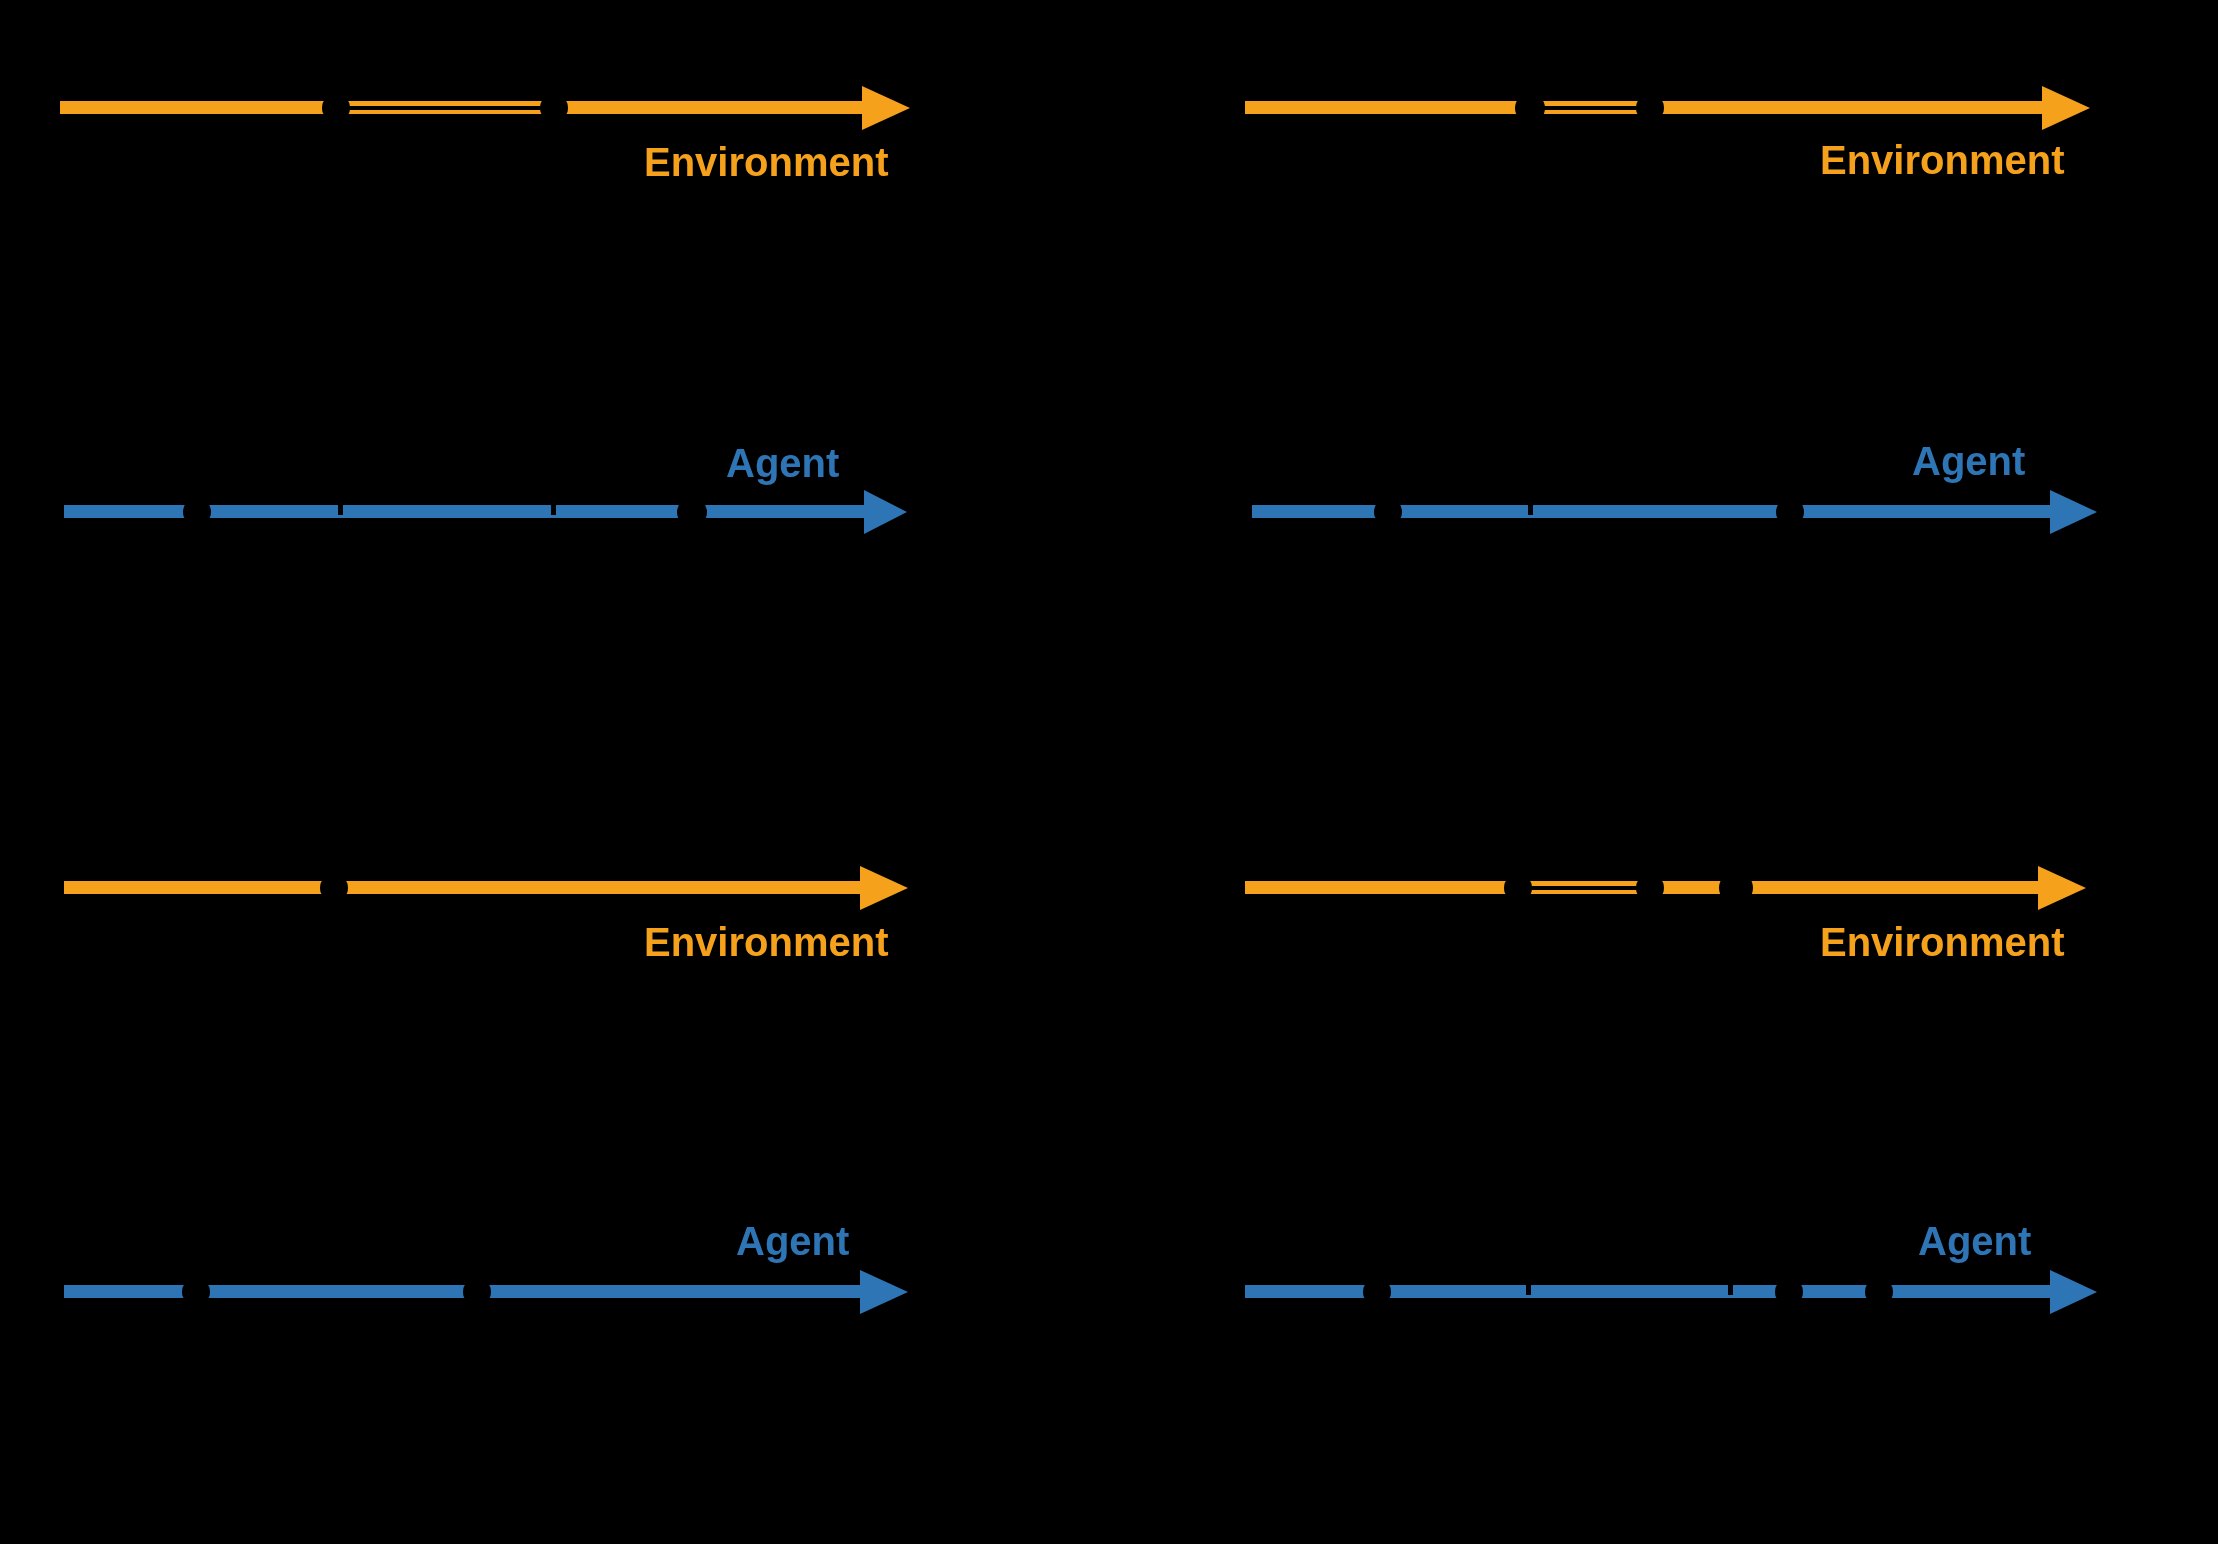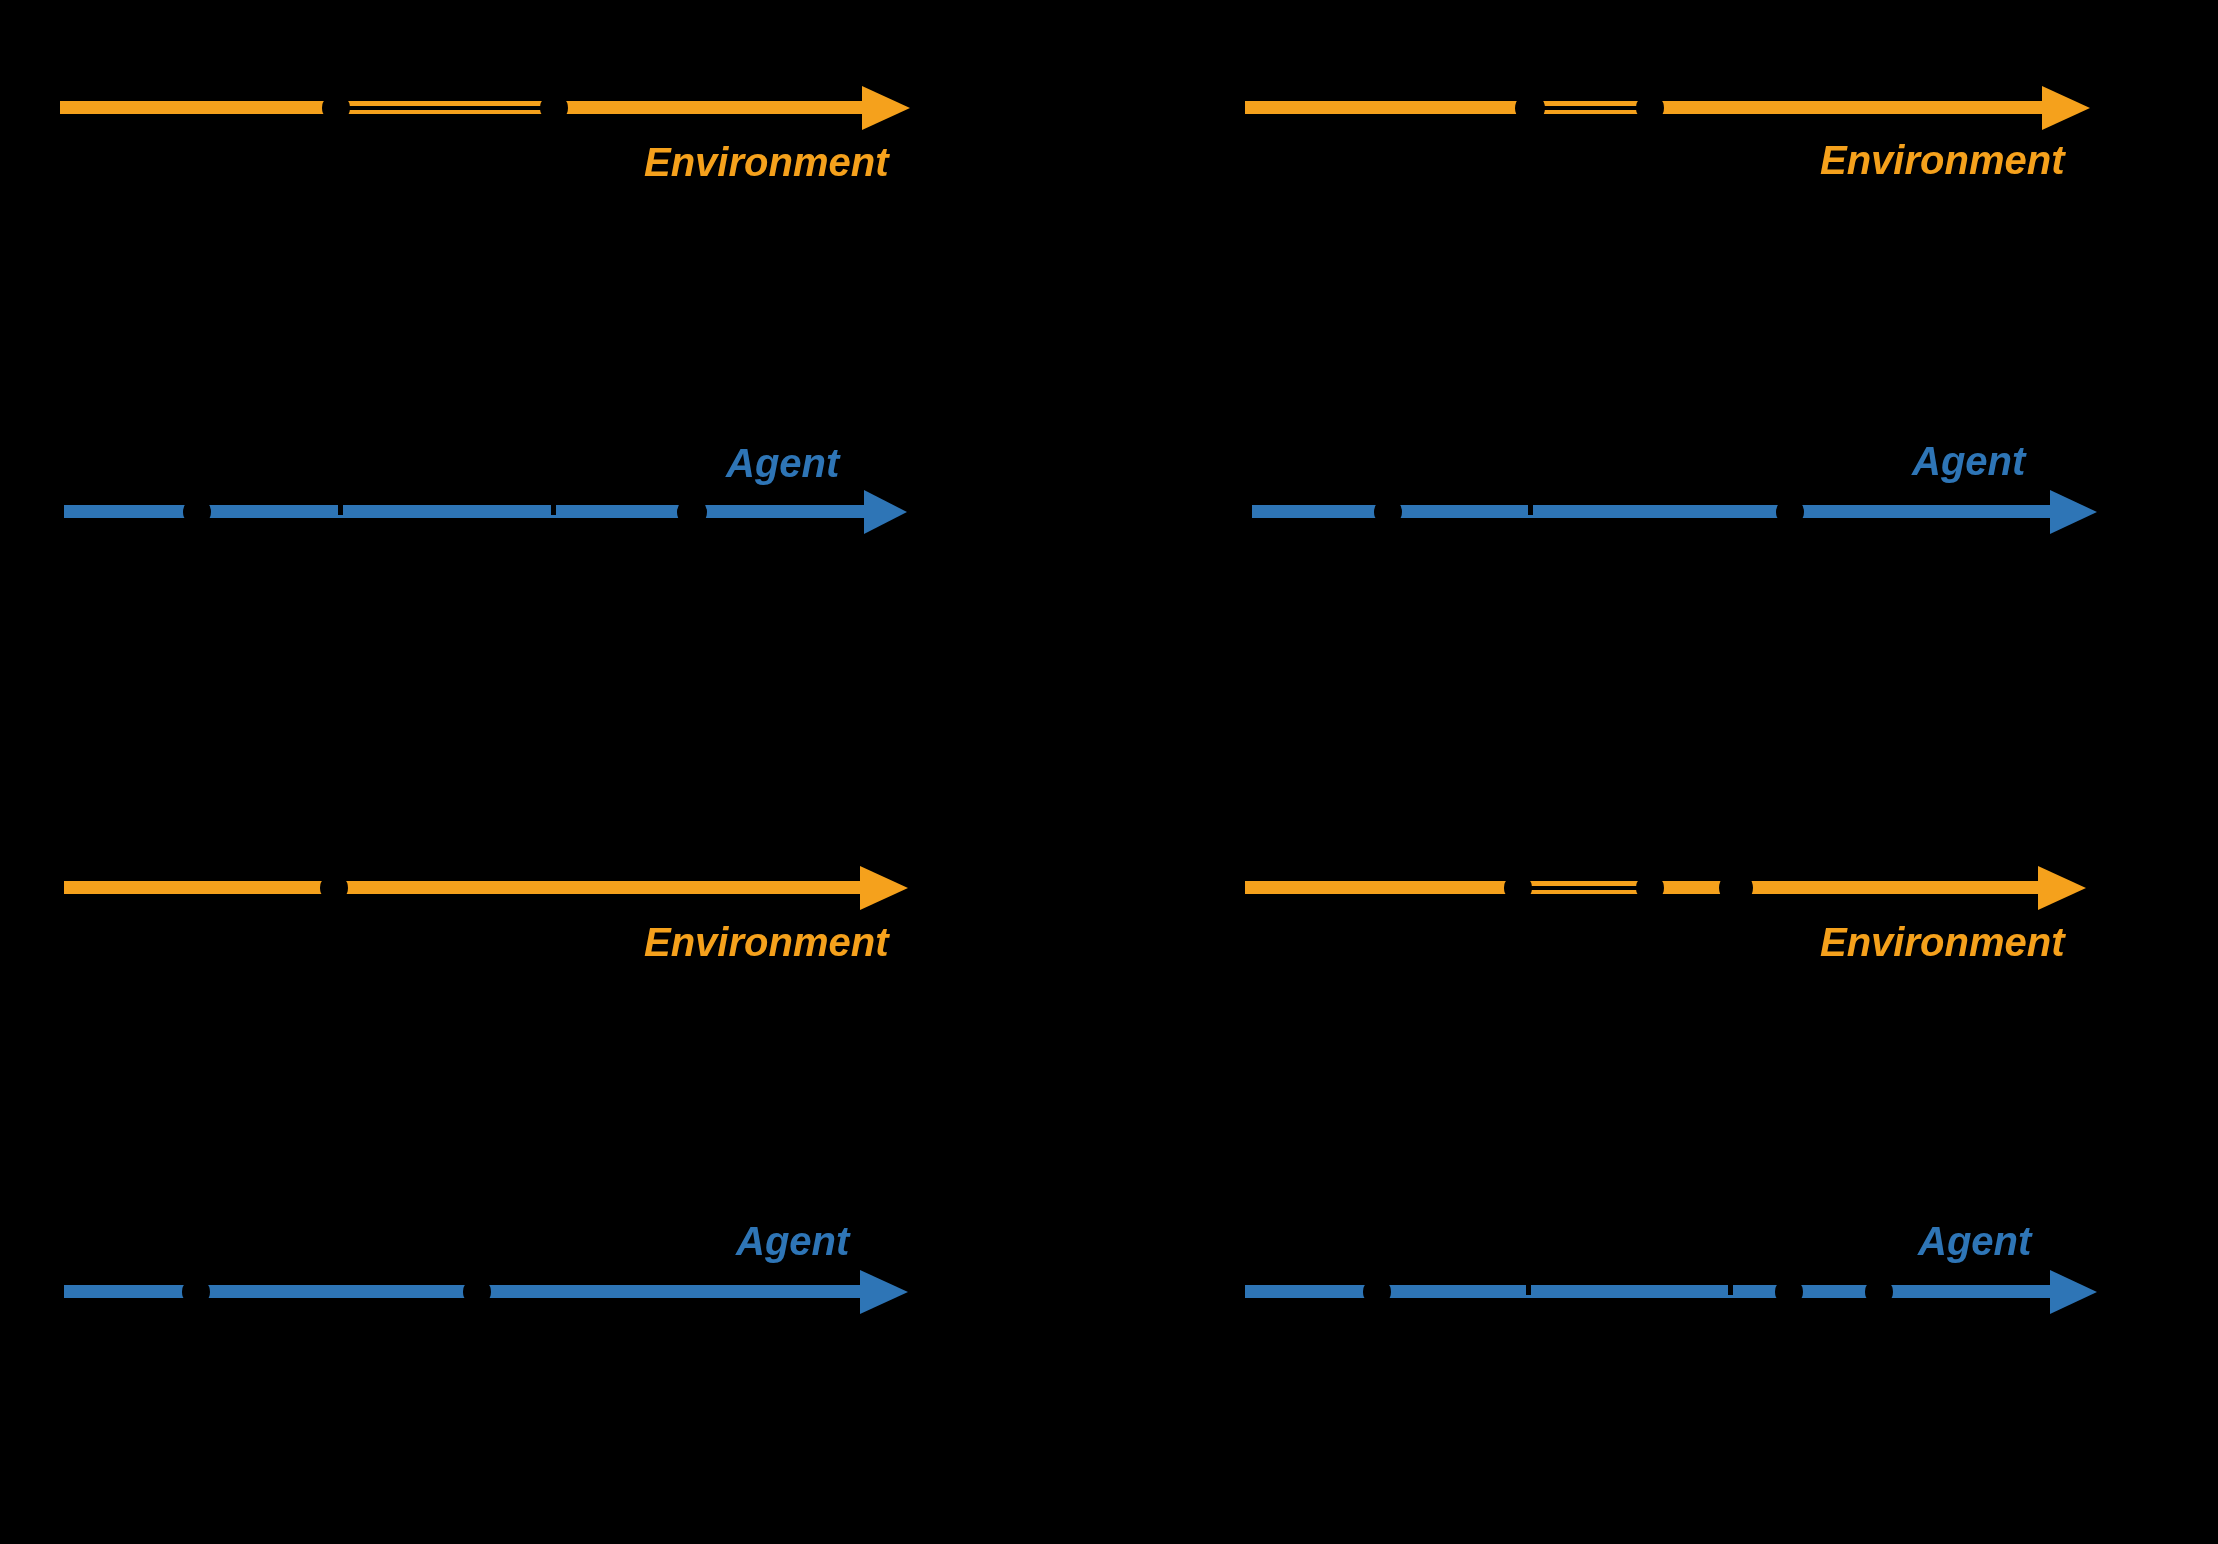--- a/index.html
+++ b/index.html
@@ -10,21 +10,20 @@
     background:var(--bg,#000);
     overflow:hidden;
     font-family:"Liberation Sans", sans-serif;
   }
   .tl-label{
     position:absolute;
     font-weight:bold;
     font-size:40px;
     line-height:40px;
     white-space:nowrap;
-    font-style:italic;
   }
   .env-label{color:var(--env,#F5A11C);}
   .agent-label{color:var(--agent,#2E75B6);}
   .bar-seg{position:absolute;}
   .bar-solid{}
   .bar-hollow{
     box-sizing:border-box;
     background:transparent;
     border-top:5px solid;
     border-bottom:4px solid;

